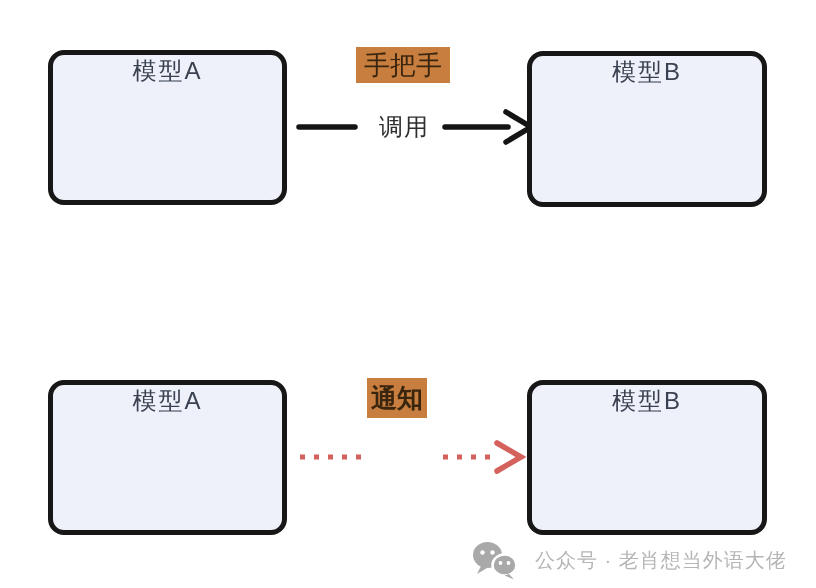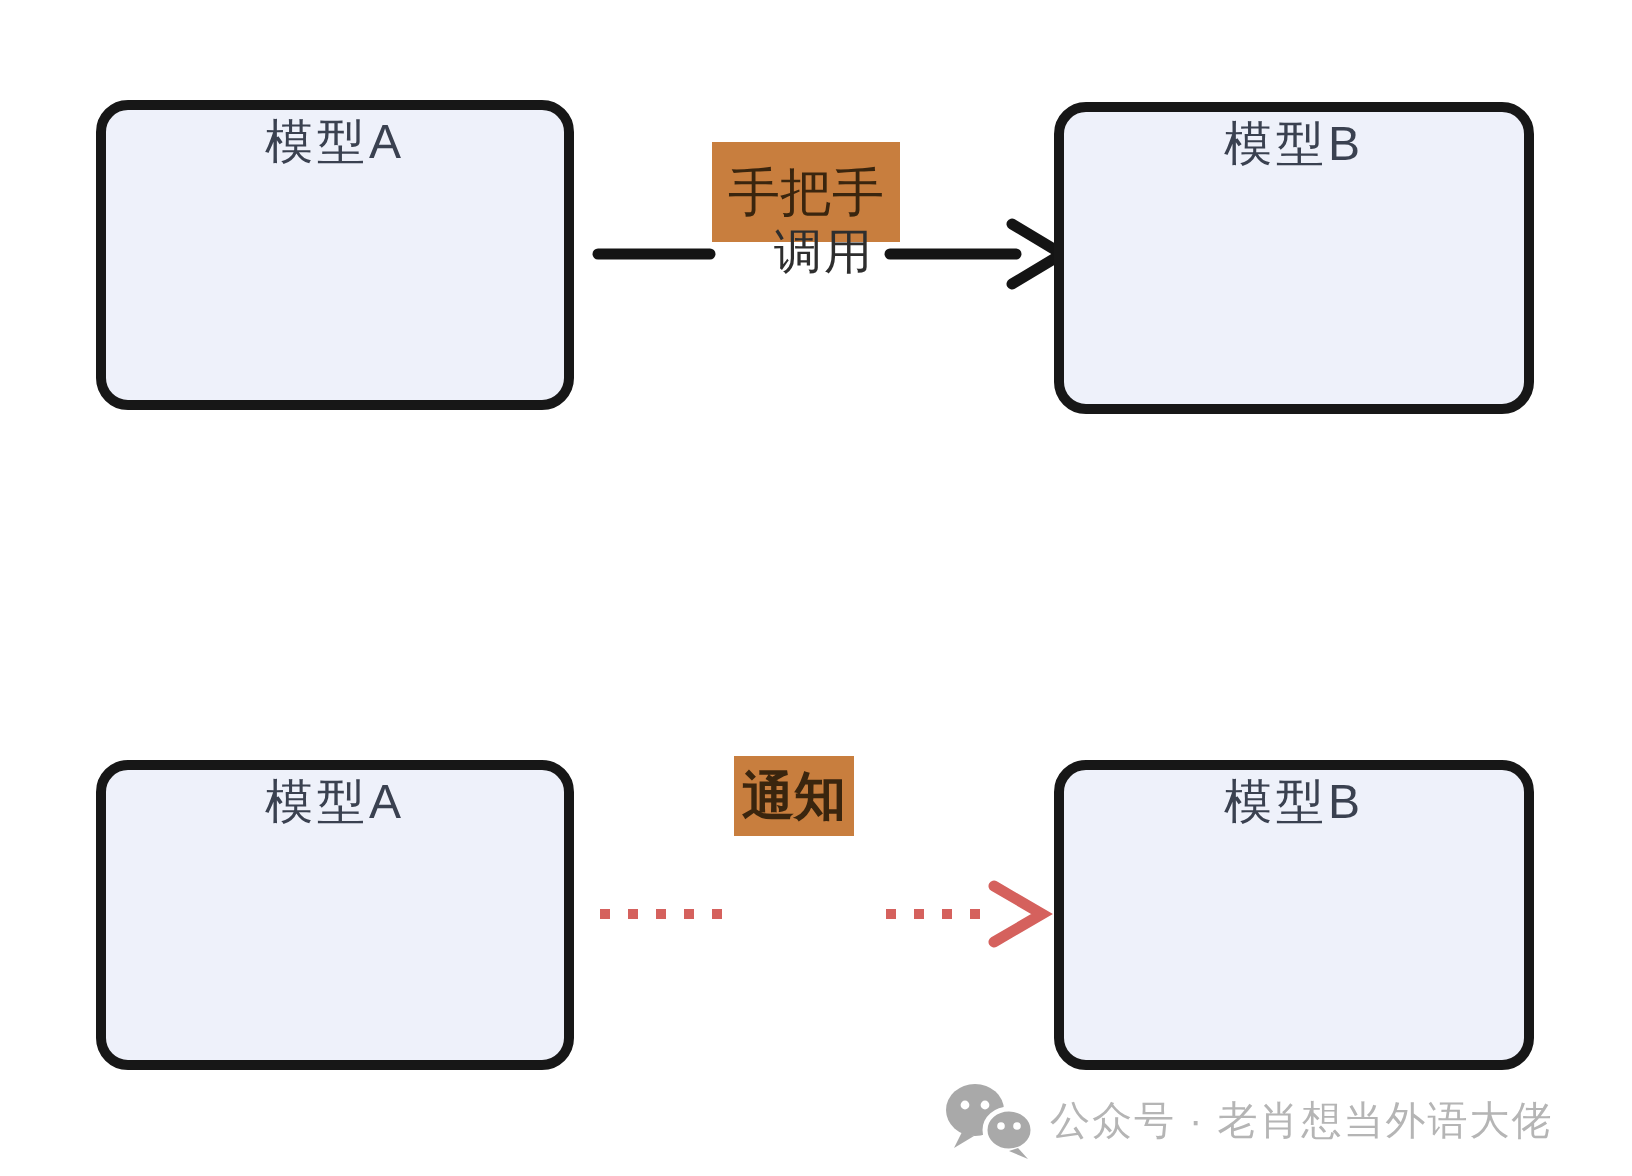--- a/index.html
+++ b/index.html
@@ -43,47 +43,47 @@
     letter-spacing: 1px;
     text-align: center;
   }
   .arrow-svg { position: absolute; display: block; }
   .watermark {
     position: absolute;
     left: 472px;
     top: 540px;
     display: flex;
     align-items: center;
-    gap: 7px;
+    gap: 17px;
   }
   .watermark-text {
     font-size: 20px;
     letter-spacing: 1px;
     color: #b5b5b5;
     white-space: nowrap;
   }
 </style>
 </head>
 <body>
 
 <div class="stage">
 
   <div class="node" style="left:48px; top:50px; width:239px; height:155px;">
     <span class="node-label">模型A</span>
   </div>
 
-  <div class="tag" style="left:356px; top:47px; width:94px; height:50px;margin-top:24px;">手把手</div>
+  <div class="tag" style="left:356px; top:47px; width:94px; height:36px;">手把手</div>
 
   <svg class="arrow-svg" style="left:287px; top:105px;" width="250" height="44" viewBox="0 0 250 44">
     <line x1="12" y1="22" x2="68" y2="22" stroke="#141414" stroke-width="5.5" stroke-linecap="round"></line>
     <line x1="158" y1="22" x2="221" y2="22" stroke="#141414" stroke-width="5.5" stroke-linecap="round"></line>
     <polyline points="219,7 244,22 219,37" fill="none" stroke="#141414" stroke-width="5.5" stroke-linecap="round" stroke-linejoin="miter"></polyline>
   </svg>
 
-  <span class="edge-label" style="left:347px; top:113px; width:90px;text-align:right;">调用</span>
+  <span class="edge-label" style="left:359px; top:113px; width:90px;">调用</span>
 
   <div class="node" style="left:527px; top:51px; width:240px; height:156px;">
     <span class="node-label">模型B</span>
   </div>
 
   <div class="node" style="left:48px; top:380px; width:239px; height:155px;">
     <span class="node-label">模型A</span>
   </div>
 
   <div class="tag" style="left:367px; top:378px; width:60px; height:40px;font-weight:bold;">通知</div>

